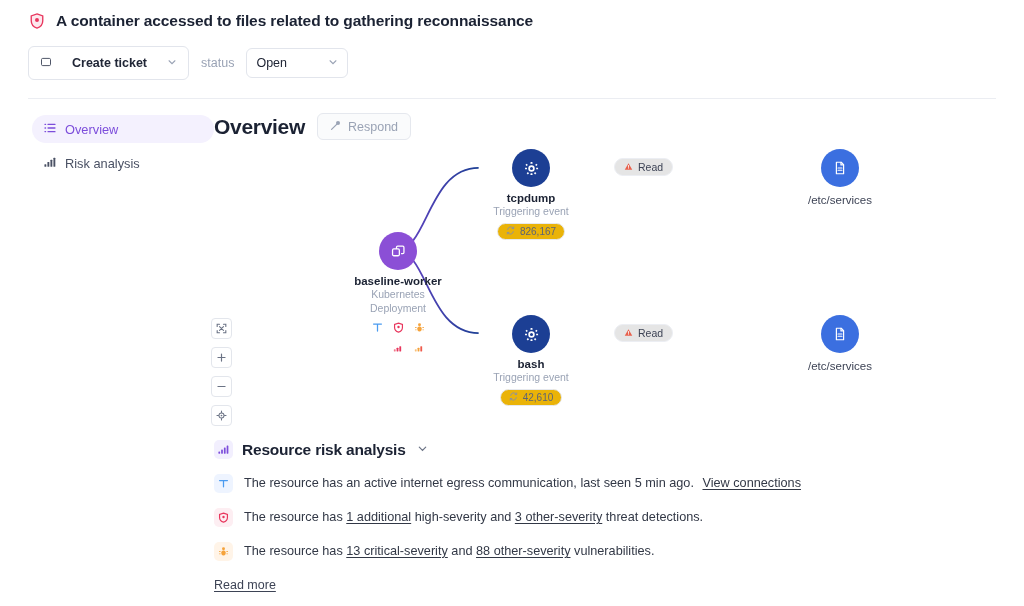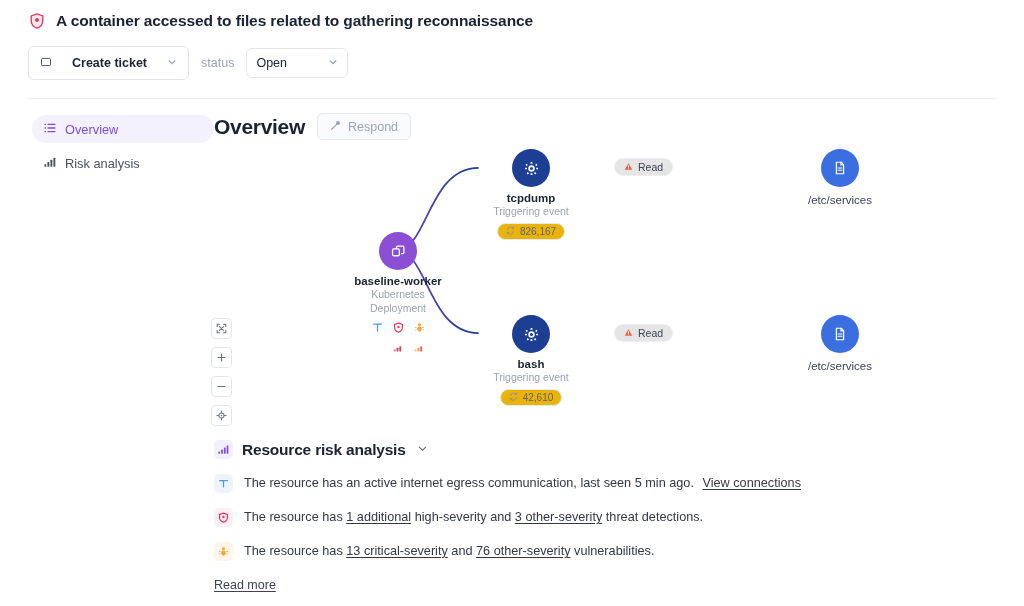--- a/index.html
+++ b/index.html
@@ -458,19 +458,19 @@
         <span class="risk-row-icon ri-vuln">
           <svg viewBox="0 0 14 14" width="11" height="11" fill="#f5a33c">
             <circle cx="7" cy="3.4" r="1.9"></circle>
             <rect x="4.3" y="5.6" width="5.4" height="6.6" rx="2.5"></rect>
             <rect x="1.2" y="6.4" width="2.3" height="1.2" rx="0.6"></rect>
             <rect x="10.5" y="6.4" width="2.3" height="1.2" rx="0.6"></rect>
             <rect x="1.2" y="9.4" width="2.3" height="1.2" rx="0.6"></rect>
             <rect x="10.5" y="9.4" width="2.3" height="1.2" rx="0.6"></rect>
           </svg>
         </span>
-        <div class="risk-text"><span>The resource has </span><span class="link-u">13 critical-severity</span><span> and </span><span class="link-u">76 other-severity</span><span> vulnerabilities.</span></div>
+        <div class="risk-text"><span>The resource has </span><span class="link-u">13 critical-severity</span><span> and </span><span class="link-u">88 other-severity</span><span> vulnerabilities.</span></div>
       </div>
 
       <span class="show-more">Read more</span>
     </div>
   </div>
 </div>
 
 </body></html>

